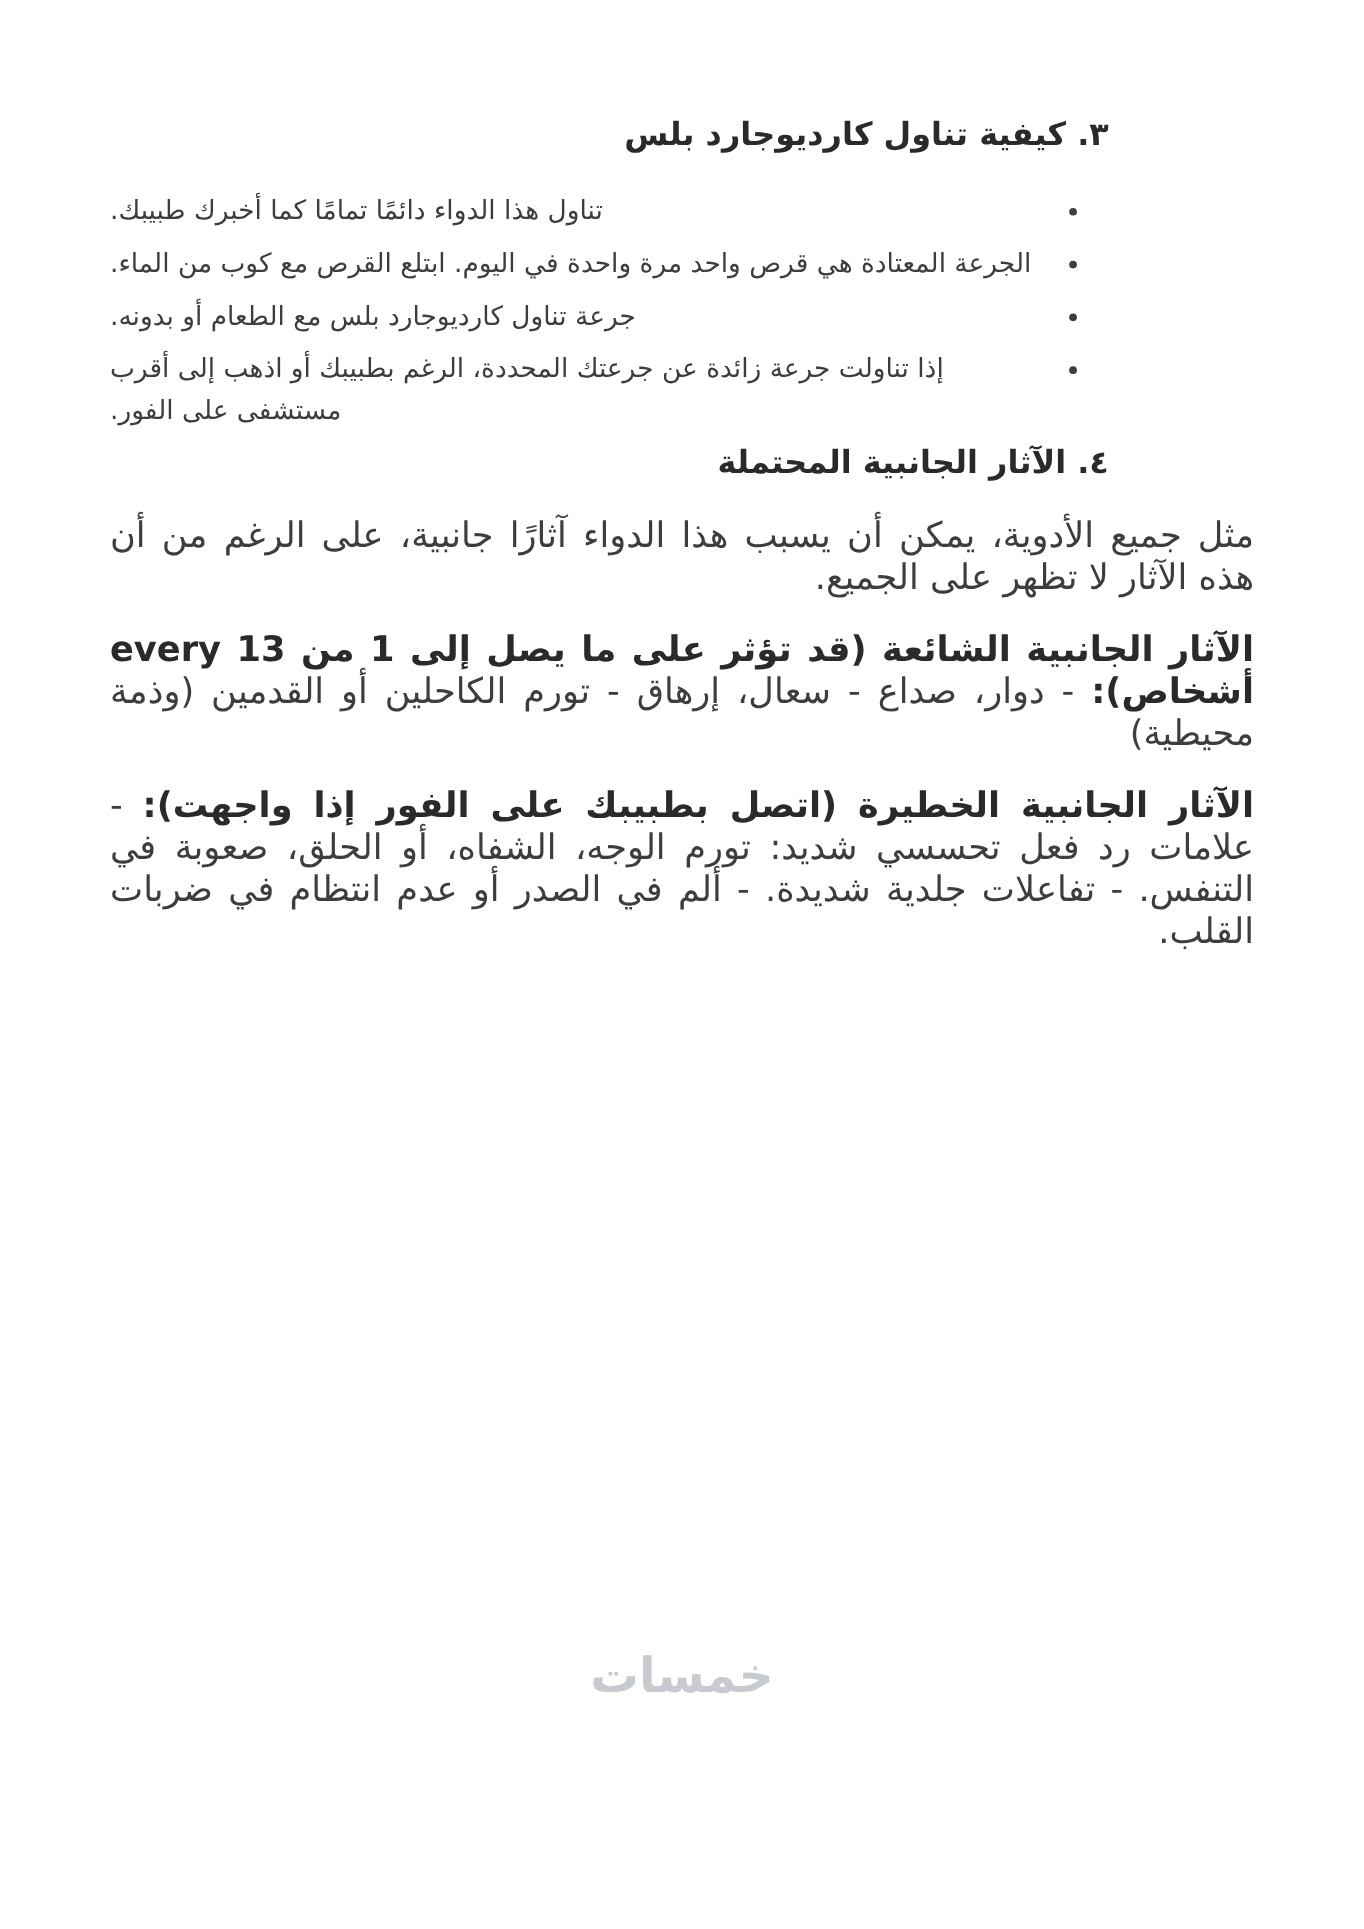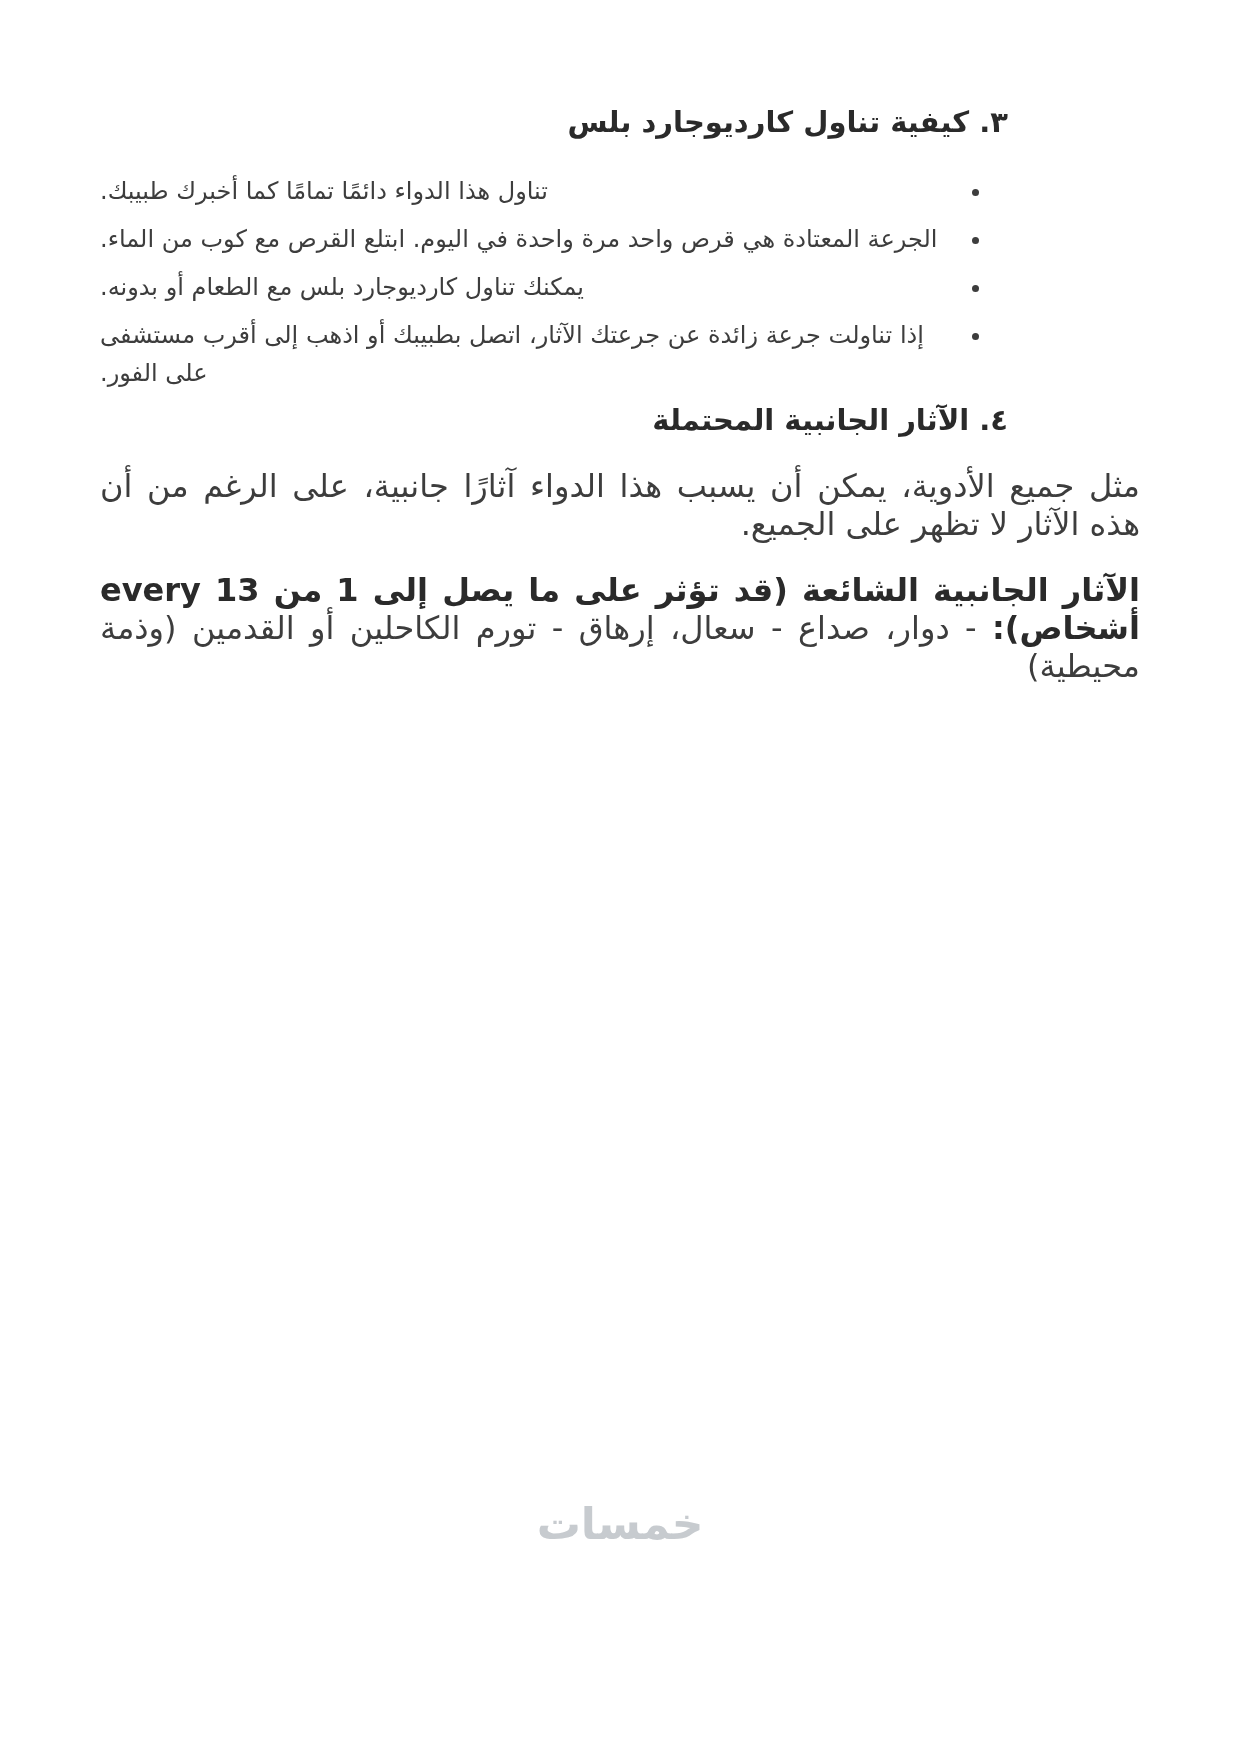--- a/index.html
+++ b/index.html
@@ -72,26 +72,27 @@
 </head>
 <body>
 
 <div class="page">
 
   <h2 class="sec-heading">٣. كيفية تناول كارديوجارد بلس</h2>
 
   <ul class="bullets">
     <li>تناول هذا الدواء دائمًا تمامًا كما أخبرك طبيبك.</li>
     <li>الجرعة المعتادة هي قرص واحد مرة واحدة في اليوم. ابتلع القرص مع كوب من الماء.</li>
-    <li>يمكنك تناول كارديوجارد بلس مع الطعام أو بدونه.</li>
-    <li>إذا تناولت جرعة زائدة عن جرعتك الآثار، اتصل بطبيبك أو اذهب إلى أقرب مستشفى على الفور.</li>
+    <li>جرعة تناول كارديوجارد بلس مع الطعام أو بدونه.</li>
+    <li>إذا تناولت جرعة زائدة عن جرعتك المحددة، الرغم بطبيبك أو اذهب إلى أقرب مستشفى على الفور.</li>
   </ul>
 
   <h2 class="sec-heading second">٤. الآثار الجانبية المحتملة</h2>
 
   <p class="body-par">مثل جميع الأدوية، يمكن أن يسبب هذا الدواء آثارًا جانبية، على الرغم من أن هذه الآثار لا تظهر على الجميع.</p>
 
   <p class="body-par"><strong>الآثار الجانبية الشائعة (قد تؤثر على ما يصل إلى 1 من every 13 أشخاص):</strong><span> - دوار، صداع - سعال، إرهاق - تورم الكاحلين أو القدمين (وذمة محيطية)</span></p>
 
+  <p class="body-par"><strong>الآثار الجانبية الخطيرة (اتصل بطبيبك على الفور إذا واجهت):</strong><span> - علامات رد فعل تحسسي شديد: تورم الوجه، الشفاه، أو الحلق، صعوبة في التنفس. - تفاعلات جلدية شديدة. - ألم في الصدر أو عدم انتظام في ضربات القلب.</span></p>
 
   <div class="watermark">خمسات</div>
 
 </div>
 
 </body></html>

